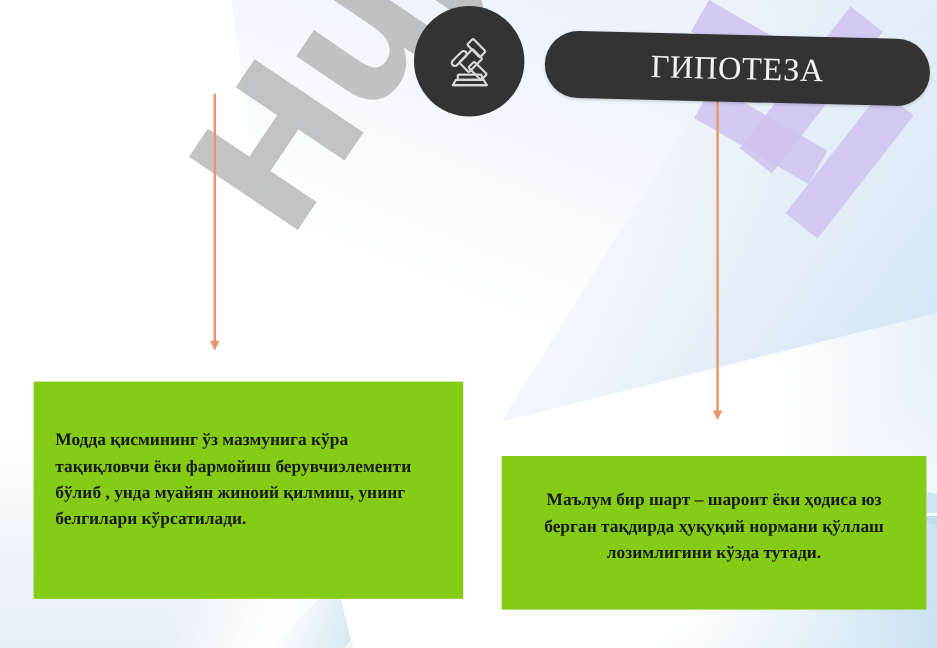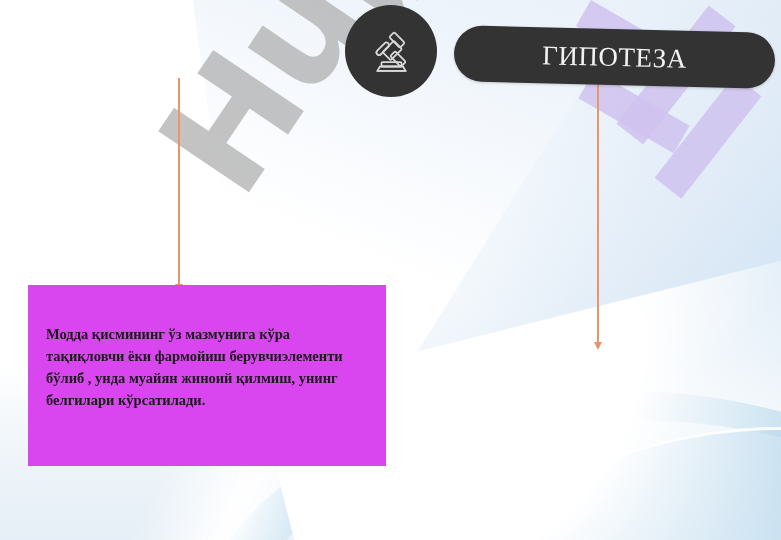--- a/index.html
+++ b/index.html
@@ -189,27 +189,28 @@
     background: #333333;
     display: flex;
     align-items: center;
     justify-content: center;
   }
   .medallion svg { display: block; }
 
   
   .card {
     position: absolute;
-    background: #d946ef;
+    background: #84cc16;
     color: #1a1a1a;
     font-family: "Liberation Serif", "DejaVu Serif", serif;
     font-weight: bold;
     font-size: 14.5px;
     line-height: 1.52;
     box-sizing: border-box;
+    margin-top: 33px;
   }
   #card-left {
     left: 28px;
     top: 285px;
     width: 358px;
     height: 181px;
     padding: 38px 22px 10px 18px;
     text-align: left;
   }
   #card-right {
@@ -267,14 +268,17 @@
         <rect x="17.5" y="38.2" width="20" height="4.3" rx="1"></rect>
         <line x1="13.4" y1="46.9" x2="41.6" y2="46.9"></line>
       </svg>
     </span>
   </div>
 
   <div class="card" id="card-left">
     <span>Модда қисмининг ўз мазмунига кўра тақиқловчи ёки фармойиш берувчиэлементи бўлиб , унда муайян жиноий қилмиш, унинг белгилари кўрсатилади.</span>
   </div>
 
+  <div class="card" id="card-right">
+    <span>Маълум бир шарт – шароит ёки ҳодиса юз берган тақдирда ҳуқуқий нормани қўллаш лозимлигини кўзда тутади.</span>
+  </div>
 
 </div>
 
 </body></html>

